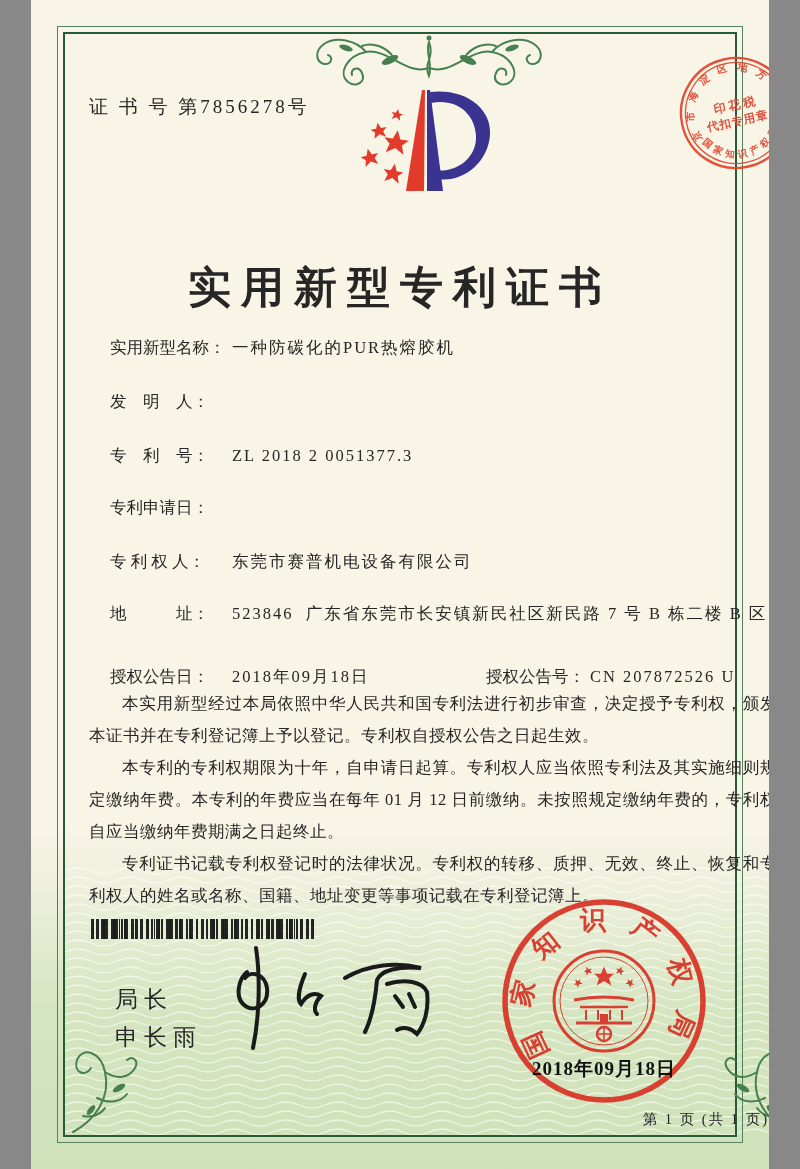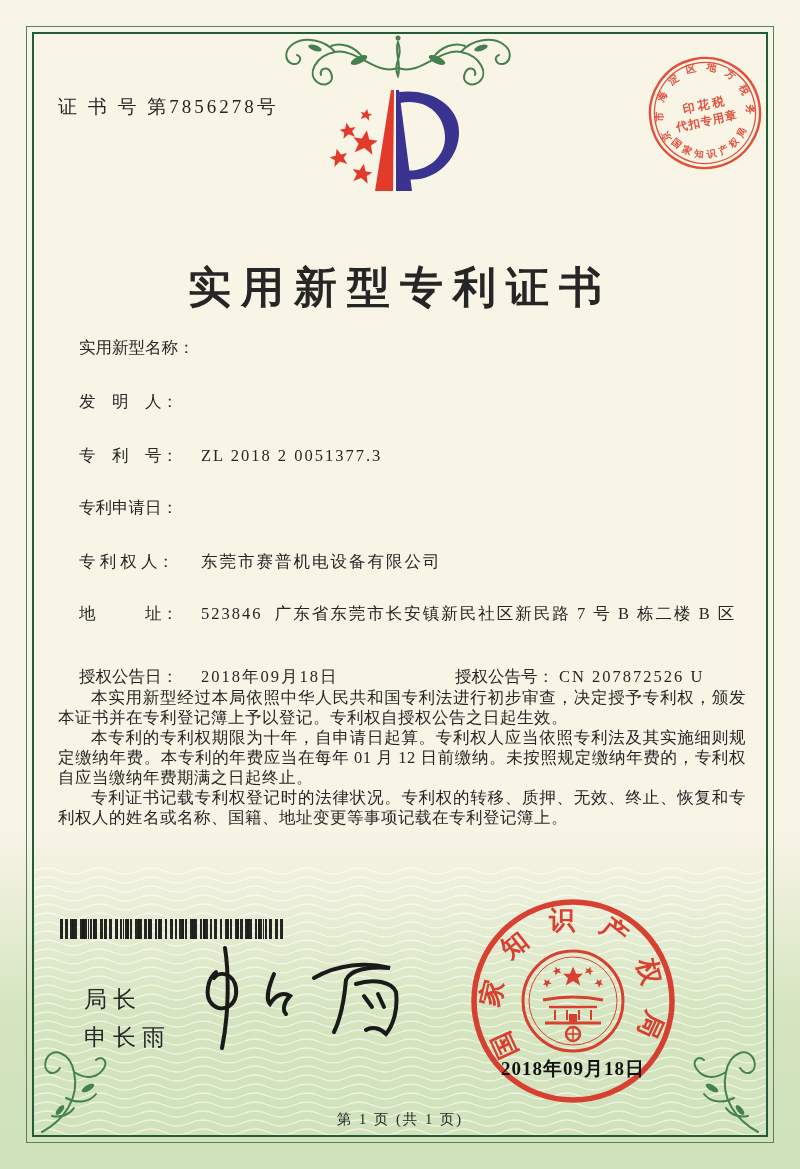--- a/index.html
+++ b/index.html
@@ -2,57 +2,57 @@
 <html style="--seal-red: #d8382a; --stamp-red: #e0452f; --border-green: #245c37; --orn-green: #47804f; --logo-navy: #3a3490; --logo-red: #e23b2c; --paper-cream: #f8f4e6; --paper-green: #d4e5c0;"><head>
 <meta charset="utf-8">
 <style>
   :root{
     --seal-red:#d8382a; --stamp-red:#e0452f; --border-green:#245c37; --frame-green:#55815d;
     --orn-green:#47804f; --logo-navy:#3a3490; --logo-red:#e23b2c;
     --paper-cream:#f8f4e6; --paper-green:#d4e5c0; --ink:#262626;
   }
   html,body{margin:0;padding:0;background:#888;}
   .page{
-    position:relative;width:800px;height:1169px;margin:0 auto;overflow:hidden;
+    position:relative;width:738px;height:1169px;margin:0 auto;overflow:hidden;
     background:var(--paper-cream);
     font-family:"Liberation Serif","DejaVu Serif",serif;color:var(--ink);
   }
   .green-zone{position:absolute;left:0;right:0;top:830px;bottom:0;
     background:linear-gradient(180deg,rgba(212,229,192,0) 0%,rgba(212,229,192,.45) 25%,rgba(206,226,184,.85) 55%,#cfe2ba 100%);}
   #waves{position:absolute;left:34px;top:866px;width:732px;height:272px;}
   #waves path,#waves use{stroke:rgba(255,255,255,.6);stroke-width:1.3;fill:none;}
   .frame-outer{position:absolute;inset:26px;border:1.5px solid var(--frame-green);}
   .frame-inner{position:absolute;inset:32px;border:2.5px solid var(--border-green);}
   .certno{position:absolute;left:58px;top:94px;font-size:19px;letter-spacing:3px;}
   .title{position:absolute;left:0;right:0;top:219px;text-align:center;font-size:43px;
     letter-spacing:10px;font-weight:600;margin-top:40px;}
   .row{position:absolute;left:58px;width:686px;display:flex;font-size:16.5px;line-height:24px;}
   .row .lab{display:inline-block;min-width:122px;white-space:pre;flex:0 0 122px;margin-left:21px;}
   .row .val{letter-spacing:2px;white-space:pre-wrap;word-break:break-all;flex:1;}
   .r-name{top:336px}.r-inv{top:390px}.r-pno{top:444px}.r-fdate{top:496px}
   .r-patentee{top:550px}.r-addr{top:602px}.r-grant{top:665px}
   .grant-no{position:absolute;left:376px;top:0;display:flex;width:298px;justify-content:space-between;}
   .grant-no .lab{flex:0 0 104px;min-width:104px;}
   .paras{position:absolute;left:58px;width:688px;top:688px;}
-  .paras p{margin:0;text-indent:2em;font-size:16.5px;line-height:20px;text-align:justify;letter-spacing:.5px;}
+  .paras p{margin:0;text-indent:2em;font-size:16.5px;line-height:32px;text-align:justify;letter-spacing:.5px;}
   .barcode{position:absolute;left:60px;top:919px;width:223px;height:20px;opacity:.92;
     background:
       repeating-linear-gradient(90deg,#151515 0 2px,transparent 2px 5px),
       repeating-linear-gradient(90deg,#151515 0 1px,transparent 1px 7px),
       repeating-linear-gradient(90deg,#0a0a0a 0 3px,transparent 3px 11px);}
   .director{position:absolute;left:84px;font-family:"Liberation Sans","DejaVu Sans",sans-serif;
     font-size:23px;letter-spacing:6px;}
   .d-label{top:984px}.d-name{top:1022px}
   #signature{position:absolute;left:198px;top:942px;}
   #signature path{stroke:#1a1a1a;stroke-width:4;fill:none;stroke-linecap:round;}
   #seal{position:absolute;left:458px;top:886px;}
   .seal-date{position:absolute;left:483px;top:1056px;width:180px;text-align:center;
     font-size:19px;letter-spacing:1px;color:#111;font-weight:600;z-index:5;}
   #stamp{position:absolute;left:645px;top:53px;transform:rotate(-12deg);opacity:.93;}
-  .footer{position:absolute;left:0;right:0;top:1110px;text-align:center;font-size:14.5px;letter-spacing:2px;}
+  .footer{position:absolute;left:0;right:0;top:1110px;text-align:right;font-size:14.5px;letter-spacing:2px;}
   #logo{position:absolute;left:330px;top:88px;}
   #orn-top{position:absolute;left:263px;top:18px;}
   .orn-corner{position:absolute;top:1020px;}
   .orn-left{left:30px}.orn-right{left:680px;transform:scaleX(-1);}
   .sf{fill:var(--seal-red)} .ss{stroke:var(--seal-red);fill:none}
   .tf{fill:var(--stamp-red)} .ts{stroke:var(--stamp-red);fill:none}
   .gs{stroke:var(--orn-green);fill:none;stroke-width:2;stroke-linecap:round}
   .gf{fill:var(--orn-green)}
   text{font-family:"Liberation Serif","DejaVu Serif",serif;}
 </style>
@@ -142,20 +142,21 @@
     <use href="#star" fill="var(--logo-red)" transform="translate(18,43) scale(.85) rotate(-10)"></use>
     <use href="#star" fill="var(--logo-red)" transform="translate(35,55) scale(1.3) rotate(8)"></use>
     <use href="#star" fill="var(--logo-red)" transform="translate(9,70) scale(.95) rotate(-14)"></use>
     <use href="#star" fill="var(--logo-red)" transform="translate(32,86) scale(1.05) rotate(10)"></use>
   </svg>
 
   <div class="title">实用新型专利证书</div>
 
   <div class="row r-name">
     <span class="lab">实用新型名称：</span>
+    <span class="val">一种防碳化的PUR热熔胶机</span>
   </div>
   <div class="row r-inv">
     <span class="lab">发　明　人：</span>
   </div>
   <div class="row r-pno">
     <span class="lab">专　利　号：</span>
     <span class="val">ZL 2018 2 0051377.3</span>
   </div>
   <div class="row r-fdate">
     <span class="lab">专利申请日：</span>

